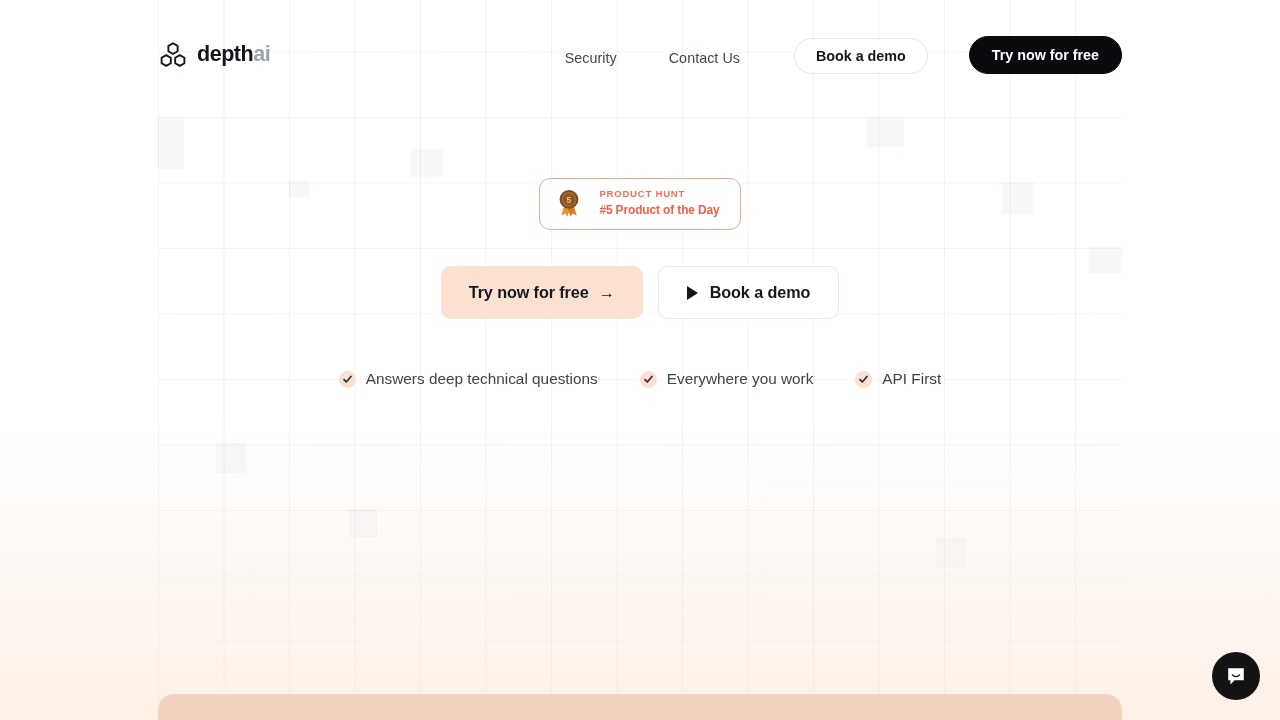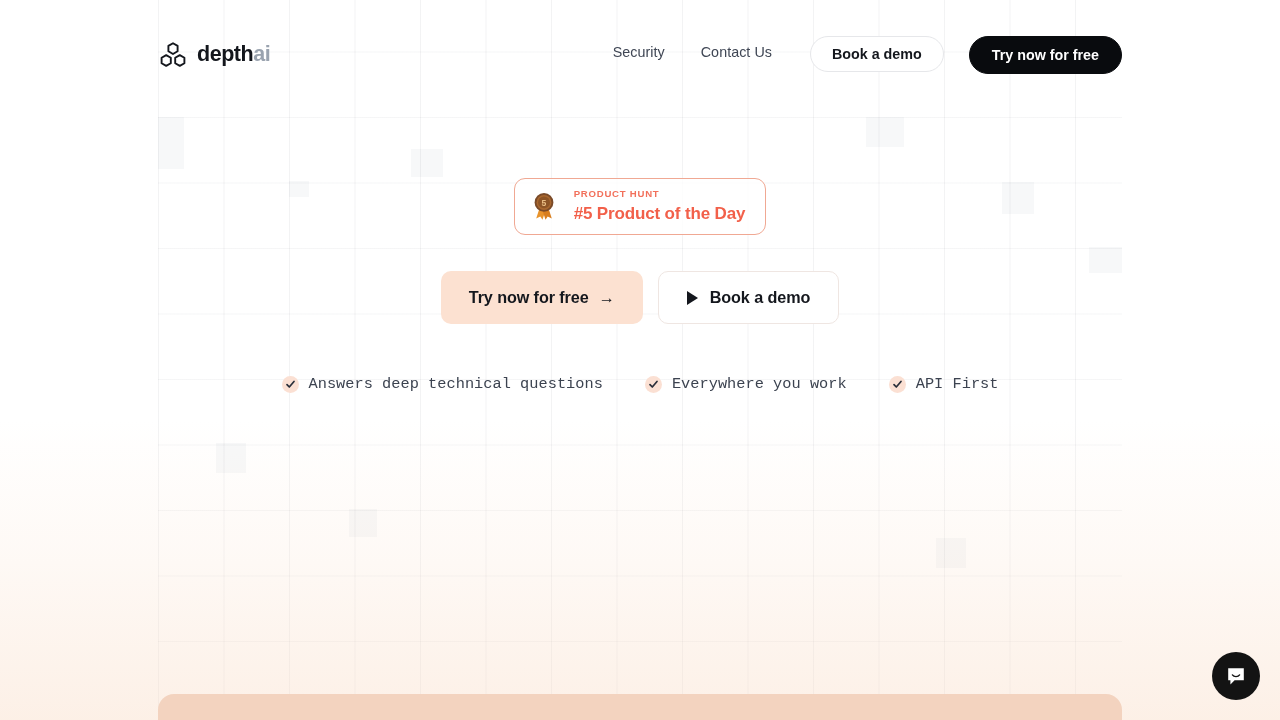--- a/index.html
+++ b/index.html
@@ -84,22 +84,22 @@
     font-size:21.5px;
     font-weight:700;
     letter-spacing:-0.45px;
     color:#13161c;
     line-height:1;
   }
   .brand-name .ai { color:#9aa3af;text-align:center; }
 
   .nav-links {
     display:flex;
-    align-items:flex-start;
-    gap:0;
+    align-items:flex-end;
+    gap:16px;
   }
   .nav-link {
     font-size:14.3px;
     color:#3f4654;
     text-decoration:none;
     padding:8px 18px;
     cursor:pointer;
     white-space:nowrap;
     letter-spacing:0.05px;
   }
@@ -158,21 +158,21 @@
   .ph-medal { width:26px; height:29px; flex:none; display:block; }
   .ph-text { display:flex; flex-direction:column; gap:4px;margin-left:6px; }
   .ph-kicker {
     font-size:9.6px;
     font-weight:700;
     letter-spacing:0.75px;
     color:#f2705b;
     line-height:1.1;
   }
   .ph-title {
-    font-size:17px;
+    font-size:12px;
     font-weight:700;
     color:#f2604a;
     letter-spacing:-0.15px;
     line-height:1.15;
   }
 
   
   .headline {
     margin-top:28px;
     font-size:62px;
@@ -242,21 +242,20 @@
     border-bottom:7px solid transparent;
     display:inline-block;
   }
 
   
   .features {
     margin-top:51px;
     display:flex;
     align-items:center;
     gap:42px;
-    font-family:Liberation Mono, monospace;
   }
   .feature {
     display:flex;
     align-items:center;
     gap:10px;
   }
   .check-circle {
     width:17px; height:17px;
     border-radius:50%;
     background:#fbe0d3;

